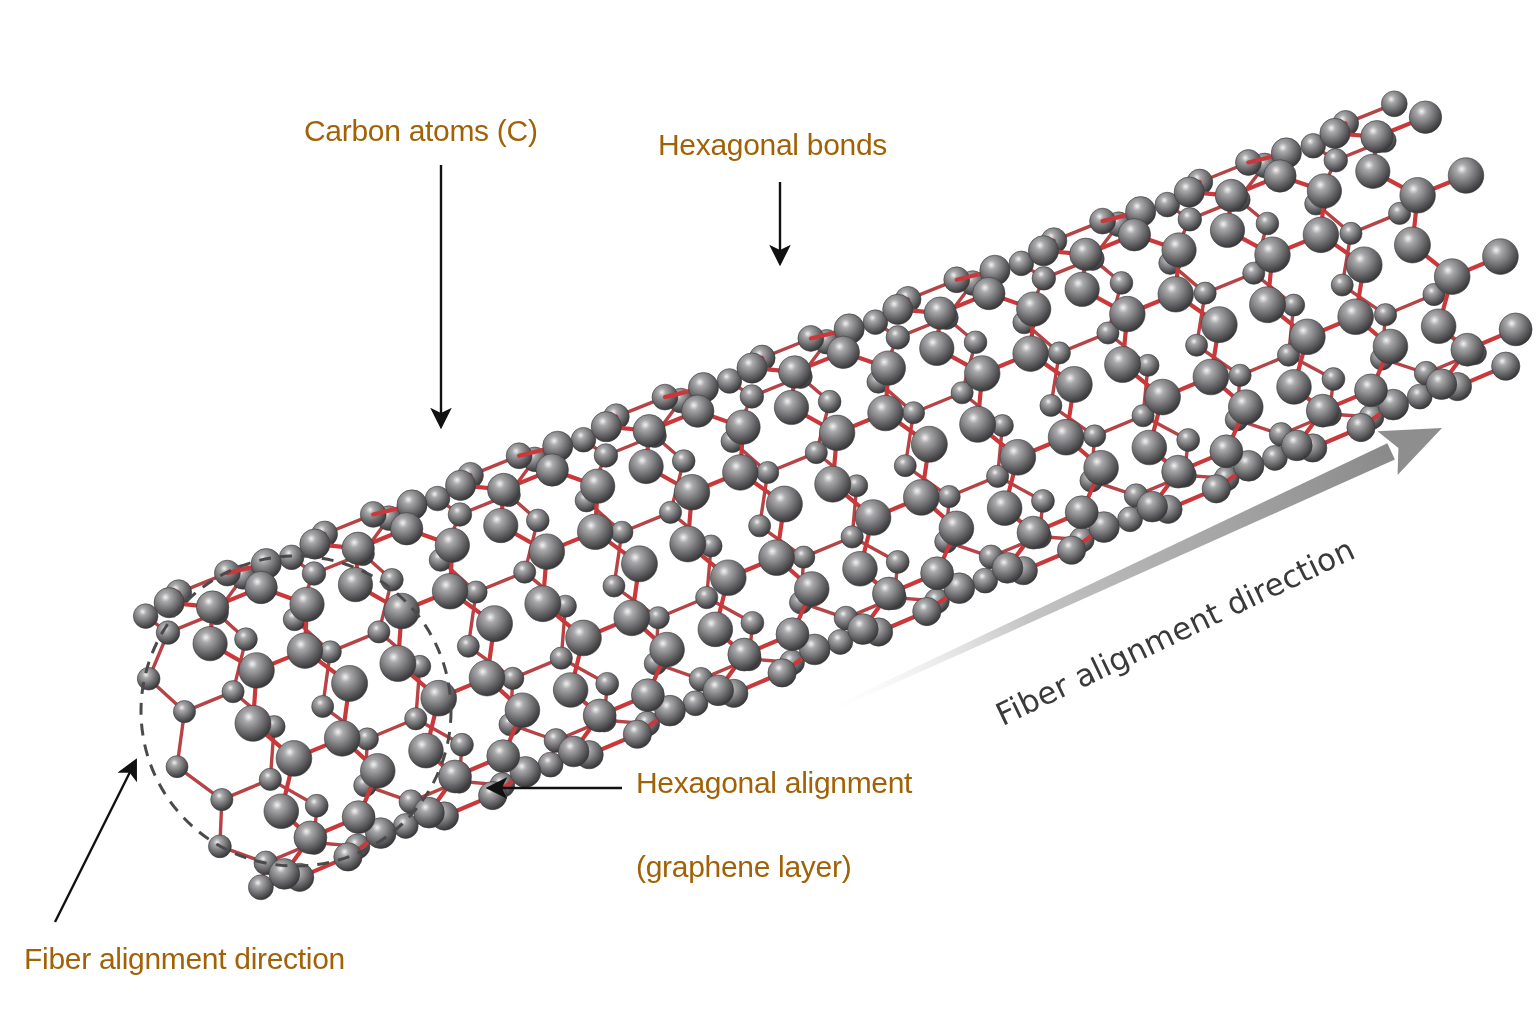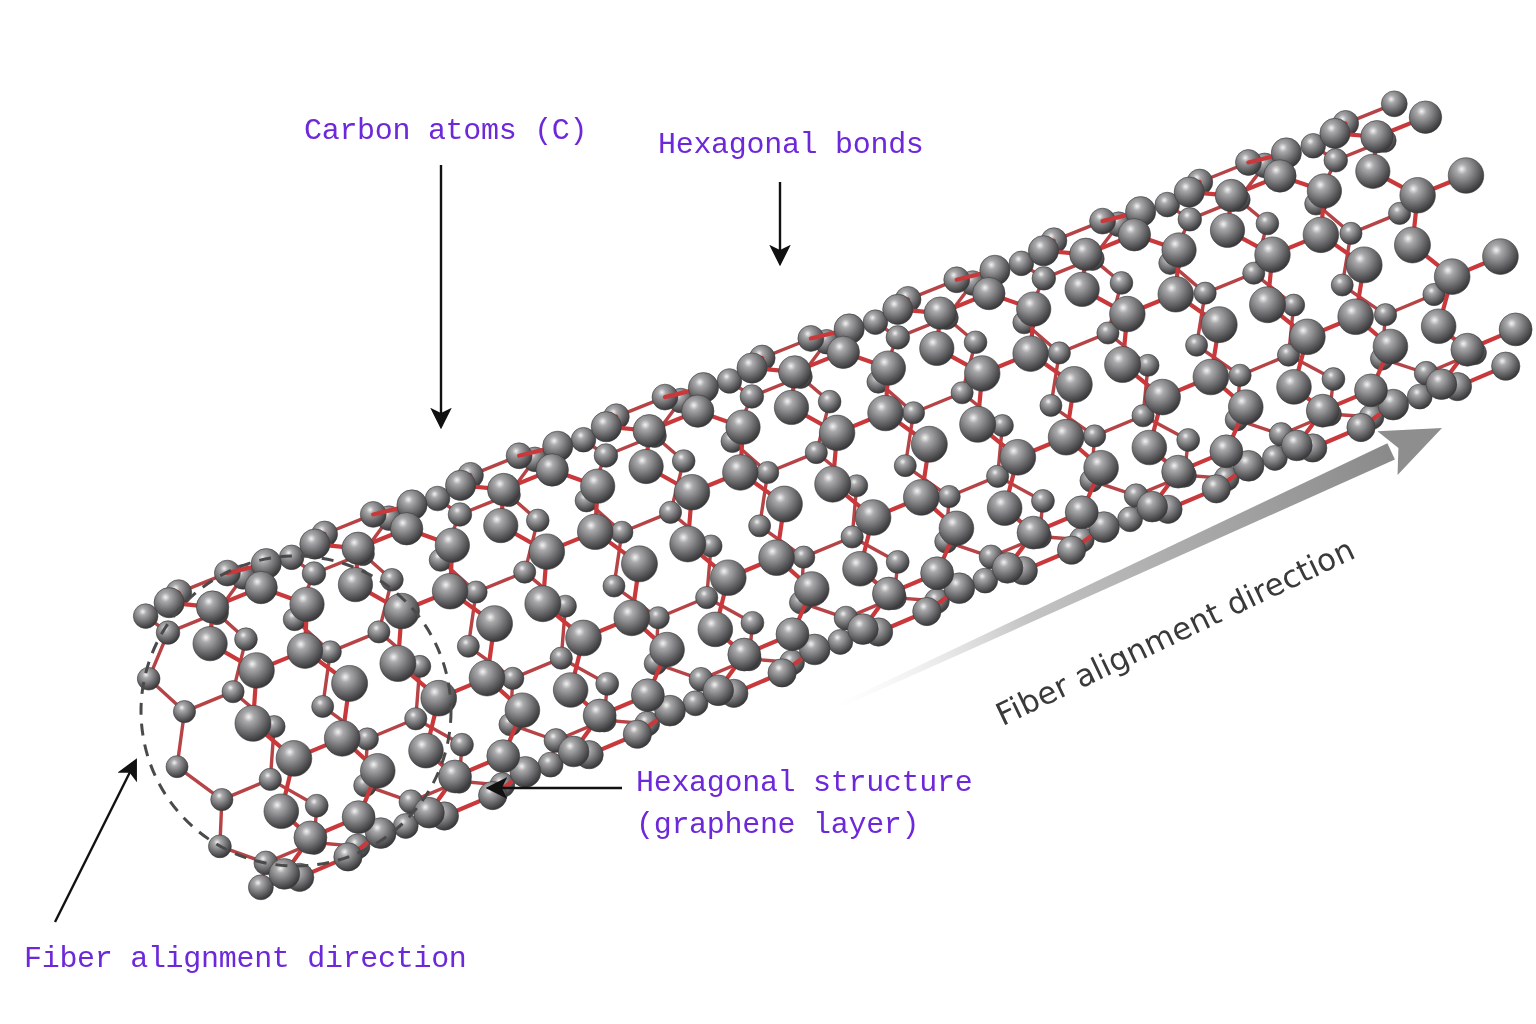--- a/index.html
+++ b/index.html
@@ -1,19 +1,19 @@
 <!DOCTYPE html>
 <html><head>
 <meta charset="utf-8">
 <style>
   html, body { margin: 0; padding: 0; background: #ffffff; }
   body { width: 1536px; height: 1024px; overflow: hidden; position: relative;
          font-family: "DejaVu Sans", sans-serif; }
   #stage { position: absolute; left: 0; top: 0; width: 1536px; height: 1024px; }
-  .label { position: absolute; color: #6d28d9; font-family: Liberation Mono, monospace;
+  .label { position: absolute; color: #a16207; font-family: Liberation Sans, sans-serif;
            font-size: 30px; line-height: 38px; white-space: nowrap; letter-spacing: -0.3px; }
   .rot-label { position: absolute; color: #3a3a3a; font-family: "DejaVu Sans", sans-serif;
                font-size: 31px; white-space: nowrap; transform-origin: 0 0; letter-spacing: 0.2px; }
 </style>
 </head>
 <body>
 
 <svg id="stage" viewBox="0 0 1536 1024" xmlns="http://www.w3.org/2000/svg">
   <defs>
     <radialGradient id="atomGrad" cx="0.38" cy="0.32" r="0.68">
@@ -832,16 +832,16 @@
   <g id="arrows-group">
       <line x1="441" y1="165" x2="441" y2="425" stroke="#111111" stroke-width="2.4" marker-end="url(#arrowHead)"></line>
       <line x1="780" y1="182" x2="780" y2="262" stroke="#111111" stroke-width="2.4" marker-end="url(#arrowHead)"></line>
       <line x1="622" y1="788" x2="490" y2="788" stroke="#111111" stroke-width="2.4" marker-end="url(#arrowHead)"></line>
       <line x1="55" y1="922" x2="135" y2="762" stroke="#111111" stroke-width="2.4" marker-end="url(#arrowHead)"></line>
     </g>
 </svg>
 
 <div class="label" style="left:304px; top:112px;">Carbon atoms (C)</div>
 <div class="label" style="left:658px; top:126px;">Hexagonal bonds</div>
-<div class="label" style="left:636px; top:764px;">Hexagonal structure</div>
-<div class="label" style="left:636px; top:806px;">(graphene layer)</div>
+<div class="label" style="left:636px; top:764px;">Hexagonal alignment</div>
+<div class="label" style="left:636px; top:848px;">(graphene layer)</div>
 <div class="label" style="left:24px; top:940px;">Fiber alignment direction</div>
 <div class="rot-label" id="diagLabel" style="left: 990px; top: 700px; transform: rotate(-25.5deg);">Fiber alignment direction</div>
 
 </body></html>

